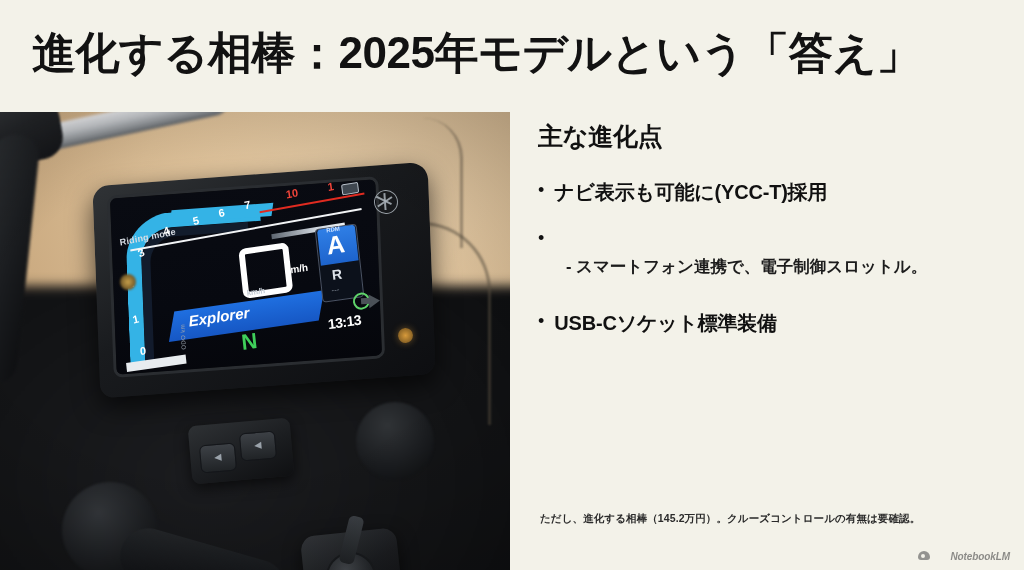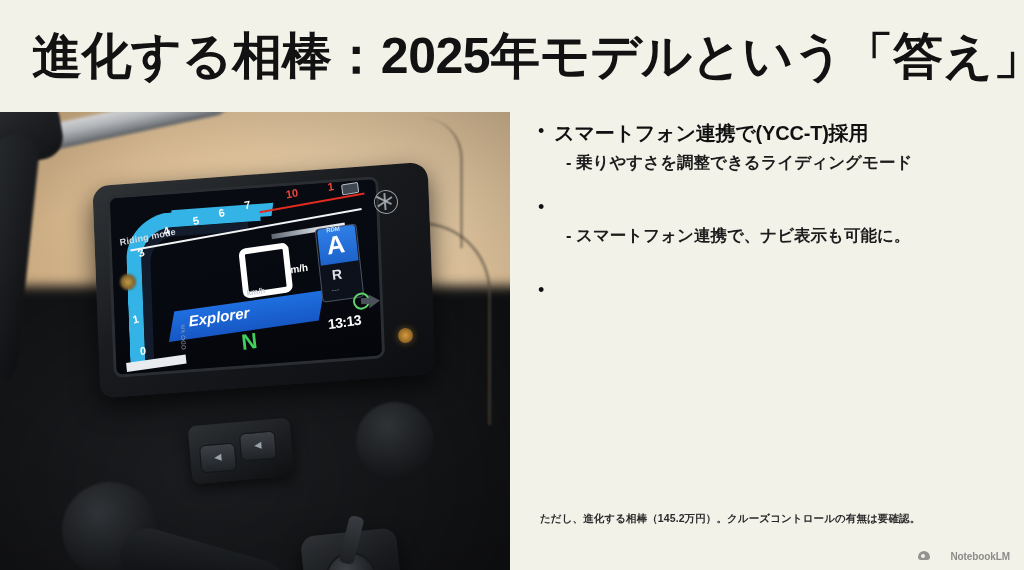--- a/index.html
+++ b/index.html
@@ -16,21 +16,21 @@
     font-family: "Liberation Sans", "DejaVu Sans", sans-serif;
     color: #141414;
   }
 
   
   .slide-title {
     position: absolute;
     left: 32px;
     top: 28px;
     width: 960px;
-    font-size: 50px;
+    font-size: 44px;
     font-weight: 700;
     letter-spacing: -0.5px;
     line-height: 1.12;
     color: #121212;
     white-space: nowrap;
   }
 
   
   .photo {
     position: absolute;
@@ -619,20 +619,21 @@
     letter-spacing: .1px;
   }
   .watermark {
     position: absolute;
     right: 14px;
     bottom: 8px;
     display: flex;
     align-items: flex-start;
     gap: 20px;
     opacity: .62;
+    font-style: italic;
   }
   .watermark-glyph {
     width: 12px;
     height: 9px;
     border-radius: 6px 6px 3px 3px;
     background: #5a5a5a;
     position: relative;
   }
   .watermark-glyph::after {
     content: "";
@@ -733,43 +734,44 @@
     <div class="knob-left"></div>
     <div class="ignition"></div>
     <div class="ign-ring"></div>
     <div class="ign-key"></div>
     <div class="grip-left"></div>
 
     <div class="vignette"></div>
   </div>
 
   <div class="content">
+    <div class="section-heading">主な進化点</div>
 
     <div class="bullet-block">
       <div class="bullet-row">
         <span class="bullet-dot">•</span>
-        <span class="bullet-main">スマートフォン連携で(YCC-T)採用</span>
+        <span class="bullet-main">ナビ表示も可能に(YCC-T)採用</span>
       </div>
       <div class="bullet-sub">
-        <span>- 乗りやすさを調整できるライディングモード</span>
       </div>
     </div>
 
     <div class="bullet-block">
       <div class="bullet-row">
         <span class="bullet-dot">•</span>
       </div>
       <div class="bullet-sub">
-        <span>- スマートフォン連携で、ナビ表示も可能に。</span>
+        <span>- スマートフォン連携で、電子制御スロットル。</span>
       </div>
     </div>
 
     <div class="bullet-block" style="margin-top:32px;">
       <div class="bullet-row">
         <span class="bullet-dot">•</span>
+        <span class="bullet-main">USB-Cソケット標準装備</span>
       </div>
     </div>
   </div>
 
   <div class="footnote">ただし、進化する相棒（145.2万円）。クルーズコントロールの有無は要確認。</div>
 
   <div class="watermark">
     <span class="watermark-glyph"></span>
     <span class="watermark-text">NotebookLM</span>
   </div>

